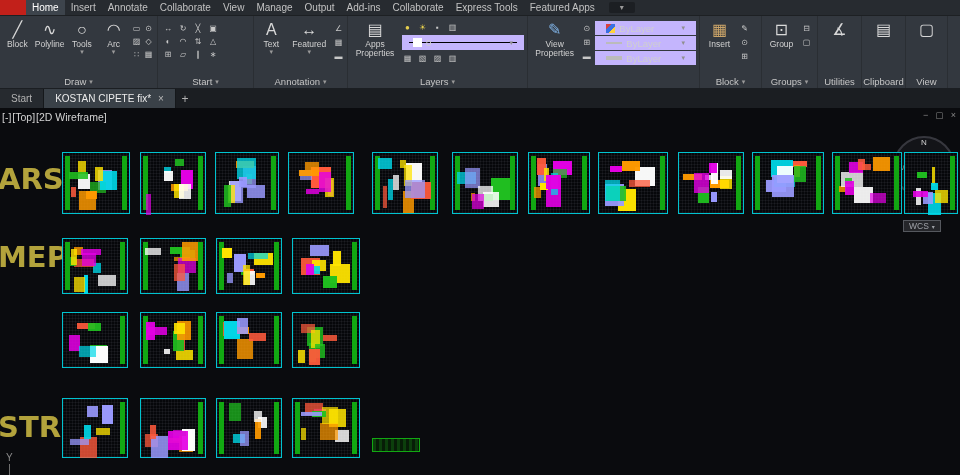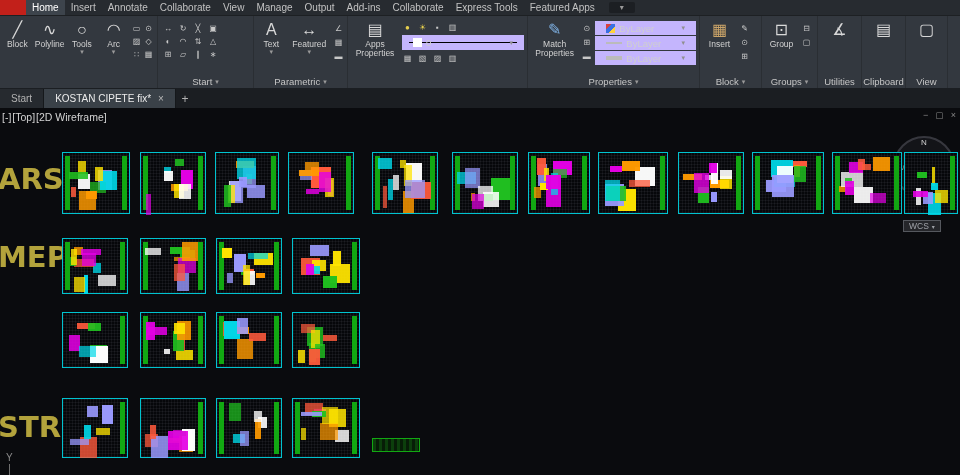--- a/index.html
+++ b/index.html
@@ -109,20 +109,24 @@
       </div>
       <div class="minigrid">
         <span class="sicon">▭</span>
         <span class="sicon">⊙</span>
         <span class="sicon">▨</span>
         <span class="sicon">◇</span>
         <span class="sicon">∷</span>
         <span class="sicon">▦</span>
       </div>
     </div>
+    <div class="plabel">
+        <span>Draw</span>
+        <span class="arr">▾</span>
+      </div>
   </div>
 
   <div class="panel" style="width:96px">
     <div class="pc">
       <div class="minigrid c4">
         <span class="sicon">↔</span>
         <span class="sicon">↻</span>
         <span class="sicon">╳</span>
         <span class="sicon">▣</span>
         <span class="sicon">◐</span>
@@ -153,21 +157,21 @@
         <span class="blabel">Featured</span>
         <span class="barr">▾</span>
       </div>
       <div class="col">
         <span class="sicon">∠</span>
         <span class="sicon">▦</span>
         <span class="sicon">▬</span>
       </div>
     </div>
     <div class="plabel">
-        <span>Parametric</span>
+        <span>Annotation</span>
         <span class="arr">▾</span>
       </div>
   </div>
 
   <div class="panel" style="width:180px">
     <div class="pc">
       <div class="bigbtn wide">
         <span class="bicon">▤</span>
         <span class="blabel">Apps Properties</span>
       </div>
@@ -184,27 +188,31 @@
           <span class="dd">▾</span>
         </div>
         <div class="layrow">
           <span class="sicon">▦</span>
           <span class="sicon">▧</span>
           <span class="sicon">▨</span>
           <span class="sicon">▥</span>
         </div>
       </div>
     </div>
+    <div class="plabel">
+        <span>Layers</span>
+        <span class="arr">▾</span>
+      </div>
   </div>
 
   <div class="panel" style="width:172px">
     <div class="pc">
       <div class="bigbtn wide">
         <span class="bicon blue">✎</span>
-        <span class="blabel">Match Properties</span>
+        <span class="blabel">View Properties</span>
       </div>
       <div class="col">
         <span class="sicon">⊙</span>
         <span class="sicon">⊞</span>
         <span class="sicon">▬</span>
       </div>
       <div class="propcol">
         <div class="dropdown">
           <span class="swatch multi"></span>
           <span>ByLayer</span>
@@ -215,24 +223,20 @@
           <span>ByLayer</span>
           <span class="dd">▾</span>
         </div>
         <div class="dropdown">
           <span class="lineswatch thick"></span>
           <span>ByLayer</span>
           <span class="dd">▾</span>
         </div>
       </div>
     </div>
-    <div class="plabel">
-        <span>Properties</span>
-        <span class="arr">▾</span>
-      </div>
   </div>
 
   <div class="panel" style="width:62px">
     <div class="pc">
       <div class="bigbtn">
         <span class="bicon tan">▦</span>
         <span class="blabel">Insert</span>
       </div>
       <div class="col">
         <span class="sicon">✎</span>

